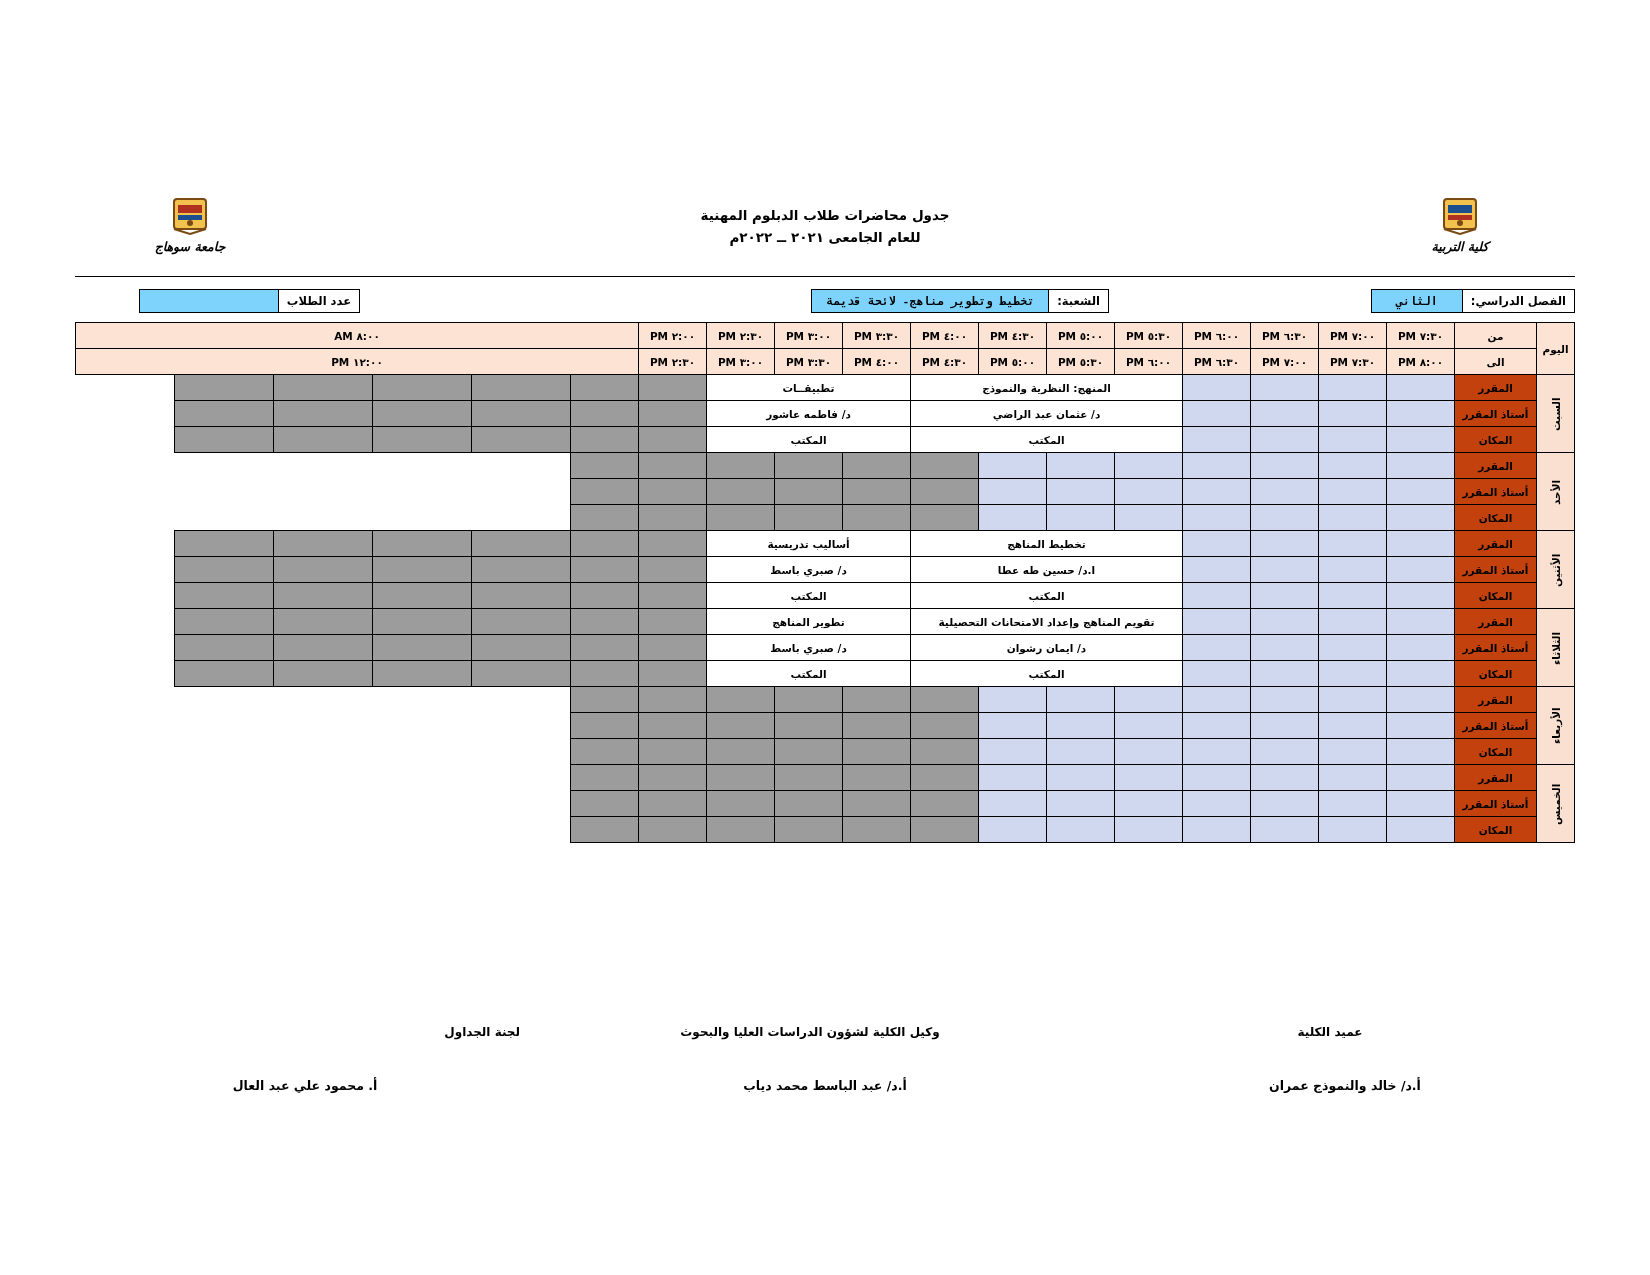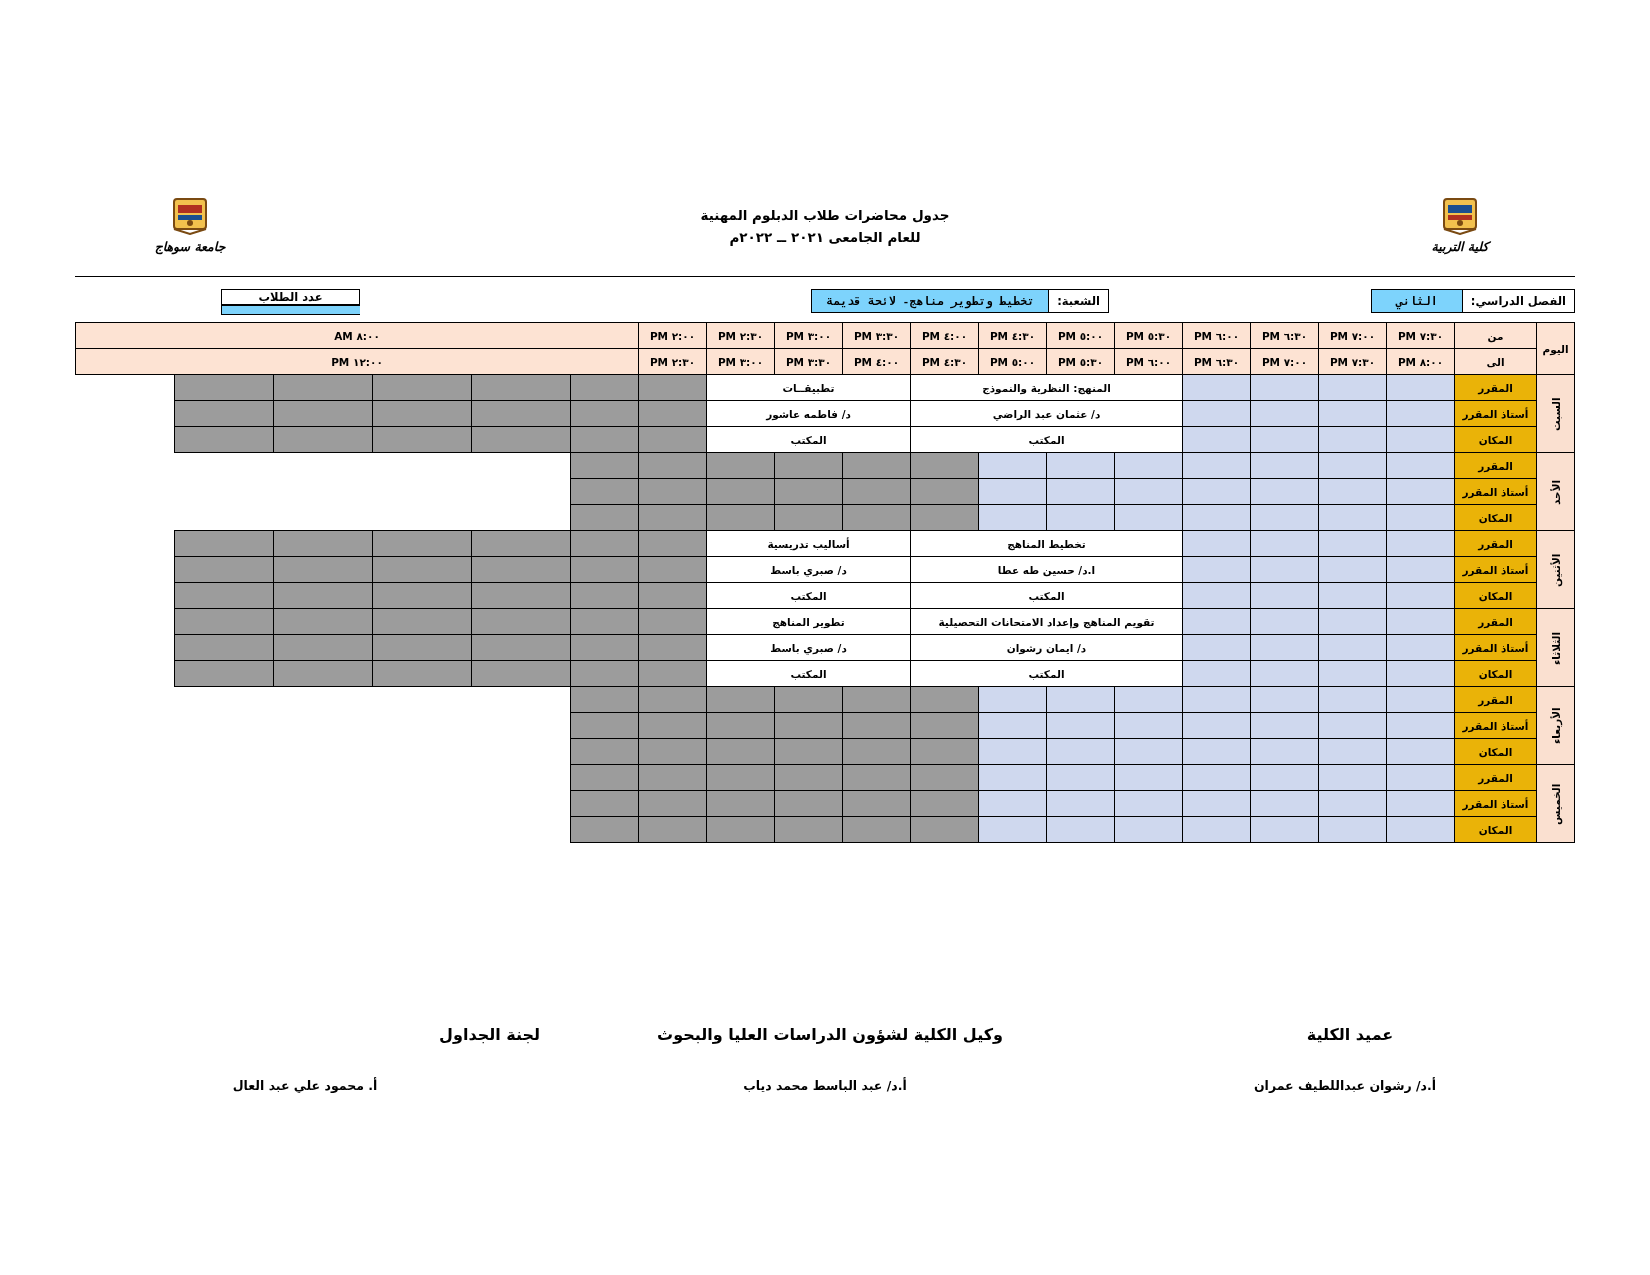--- a/index.html
+++ b/index.html
@@ -106,21 +106,21 @@
     justify-content: center;
     background: #7dd3fc;
     white-space: nowrap;
     padding: 4px 8px;
     font-family: Liberation Mono, monospace;
   }
   #semester-box { right: 0px; top: 0; }
   #semester-box .val { width: 74px; }
   #section-box { right: 466px; top: 0; }
   #section-box .val { width: 220px; }
-  #students-box { right: 1215px; top: 0; flex-direction: column; }
+  #students-box { right: 1215px; top: 0; }
   #students-box .val { width: 122px; }
 
   
   table.sched {
     position: absolute;
     top: 322px;
     left: 75px;
     border-collapse: collapse;
     table-layout: fixed;
     width: 1500px;
@@ -154,47 +154,47 @@
   .daycell {
     background: #fae0d0;
     font-size: 11px;
     font-weight: bold;
     writing-mode: vertical-rl;
     text-orientation: mixed;
     white-space: nowrap;
     transform: rotate(180deg);
   }
   .rowlbl {
-    background: #eab308;
+    background: #c2410c;
     font-size: 10.5px;
     margin-top: 44px;
   }
   .slot-empty { background: #cfd8ee; }
   .slot-grey  { background: #9c9c9c; }
   .slot-white { background: #ffffff; }
   .course {
     font-size: 11.5px;
     font-weight: bold;
     margin-left: 8px;
   }
   .teacher, .place {
     font-size: 10.5px;
     font-weight: bold;
   }
 
   
   .footer {
     position: absolute;
-    left: 80px;
+    left: 60px;
     top: 1025px;
     width: 1500px;
     display: flex;
     flex-direction: row-reverse;
     justify-content: space-between;
-    font-size: 16px;
+    font-size: 12px;
     font-weight: bold;
   }
   .footer .fcol { width: 460px; text-align: center; }
   .footer .fcol.right { text-align: right; }
   .footer .fcol.left  { text-align: center; }
   .sig-names {
     position: absolute;
     left: 75px;
     top: 1078px;
     width: 1500px;
@@ -591,16 +591,16 @@
   </table>
 
   <div class="footer">
     <div class="fcol right">لجنة الجداول</div>
     <div class="fcol">وكيل الكلية لشؤون الدراسات العليا والبحوث</div>
     <div class="fcol left">عميد الكلية</div>
   </div>
   <div class="sig-names">
     <div class="fcol">أ. محمود علي عبد العال</div>
     <div class="fcol">أ.د/ عبد الباسط محمد دياب</div>
-    <div class="fcol">أ.د/ رشوان عبداللطيف عمران</div>
+    <div class="fcol">أ.د/ خالد والنموذج عمران</div>
   </div>
 
 </div>
 
 </body></html>

